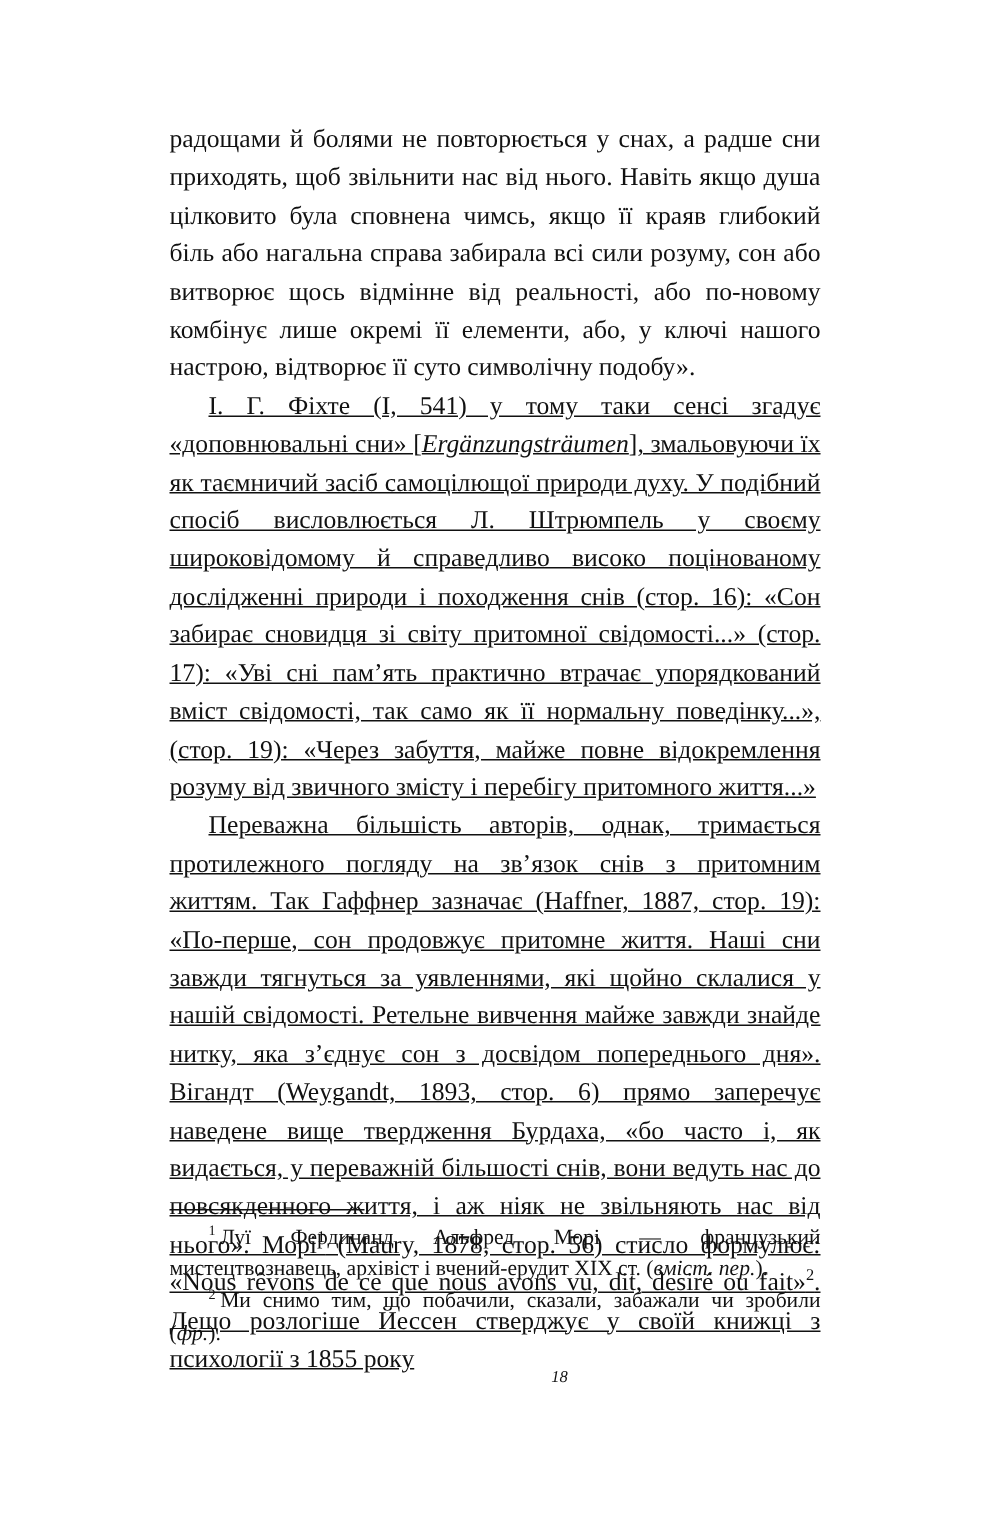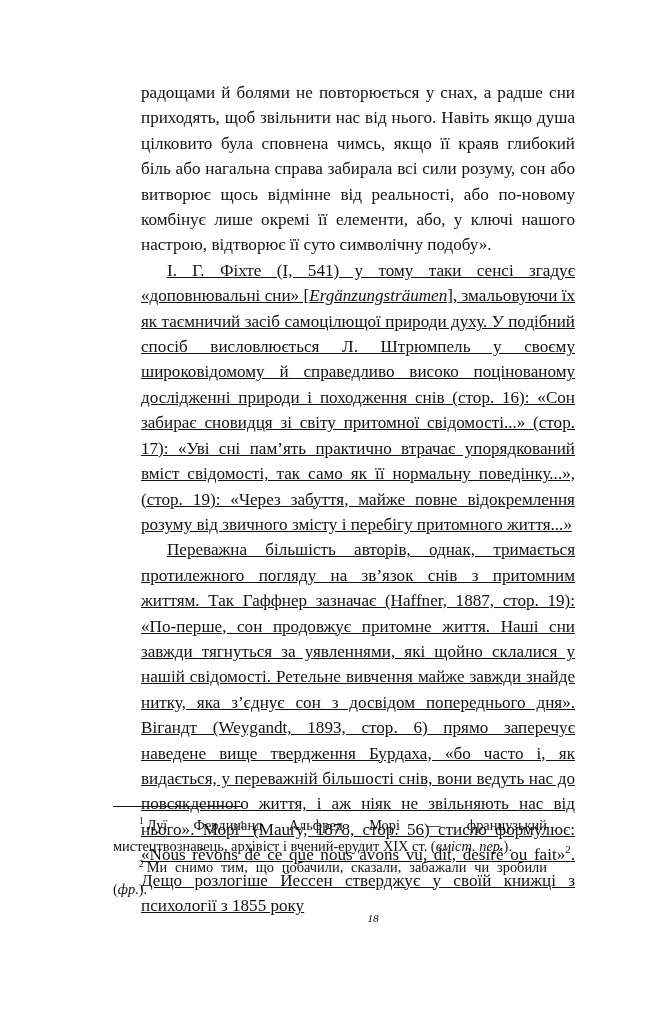--- a/index.html
+++ b/index.html
@@ -20,21 +20,20 @@
     width: 658px;
     height: 1024px;
     box-sizing: border-box;
   }
 
   .textblock {
     position: absolute;
     left: 113px;
     top: 80px;
     width: 434px;
-    margin-left: 28px;
   }
 
   .para {
     margin: 0;
     font-size: 17.1px;
     line-height: 25.4px;
     text-align: justify;
     text-justify: inter-word;
     color: #111111;
     hyphens: manual;

